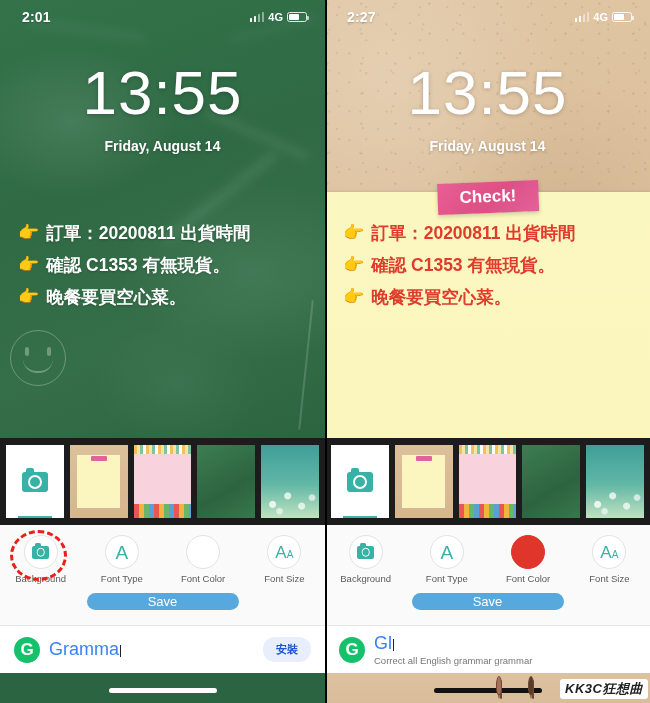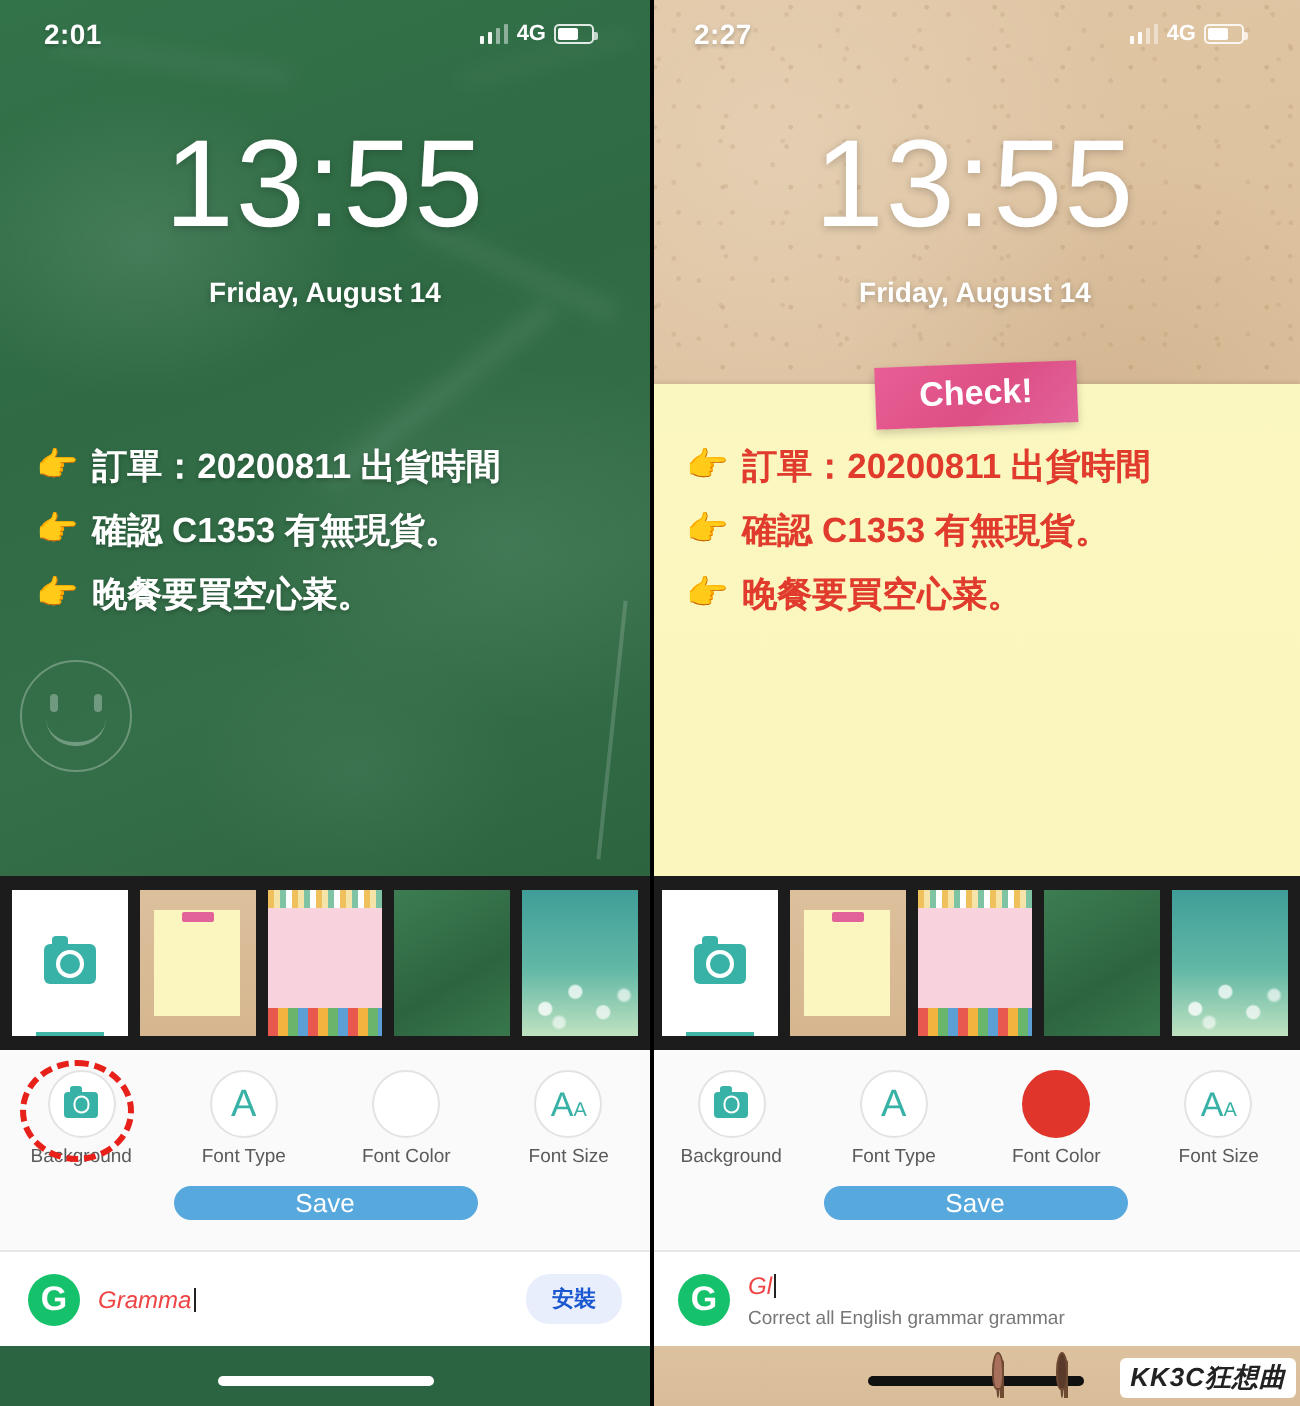--- a/index.html
+++ b/index.html
@@ -9,21 +9,21 @@
   .stage { position:relative; width:650px; height:703px; display:flex; }
 
   .phone { position:relative; width:325px; height:703px; overflow:hidden; }
   .phone.left  { background:#2e6b45; }
   .phone.right { background:#dcc3a0; }
 
   
   .statusbar {
     position:absolute; top:0; left:0; right:0; height:34px;
     display:flex; align-items:center; justify-content:space-between;
-    padding:0 28px 0 22px; z-index:20;
+    padding:0 18px 0 22px; z-index:20;
   }
   .sb-time { color:#fff; font-size:14px; font-weight:bold; letter-spacing:.2px;
              text-shadow:0 1px 2px rgba(0,0,0,.25); }
   .sb-right { display:flex; align-items:center; gap:4px; }
   .sig { display:flex; align-items:flex-end; gap:1.5px; height:10px; }
   .sig i { display:block; width:2.5px; background:#fff; border-radius:.5px; opacity:.95; }
   .sig i:nth-child(1){height:4px;} .sig i:nth-child(2){height:6px;}
   .sig i:nth-child(3){height:8px;opacity:.5;} .sig i:nth-child(4){height:10px;opacity:.45;}
   .sb-net { color:#fff; font-size:11px; font-weight:bold; }
   .batt { position:relative; width:20px; height:10px; border:1.2px solid rgba(255,255,255,.85);
@@ -159,21 +159,21 @@
           border:none; cursor:pointer; }
 
   
   .ad { position:absolute; left:0; right:0; bottom:30px; height:48px; background:#fff;
         display:flex; align-items:center; z-index:12; padding:0 14px;
         border-top:1px solid #e8e8e8; }
   .ad-logo { width:26px; height:26px; border-radius:50%; background:#15c26b; flex:none;
              display:flex; align-items:center; justify-content:center; margin-right:9px; position:relative; }
   .ad-logo span { color:#fff; font-size:17px; font-weight:bold; line-height:1; }
   .ad-body { flex:1; min-width:0; }
-  .ad-title { font-size:12px; color:#ef4444; line-height:1.15; white-space:nowrap; overflow:hidden;font-style:italic; }
+  .ad-title { font-size:18px; color:#3b82f6; line-height:1.15; white-space:nowrap; overflow:hidden; }
   .ad-title::after { content:""; display:inline-block; width:1.2px; height:12px;
                      background:#222; vertical-align:-2px; margin-left:1px; }
   .ad-sub { font-size:9.5px; color:#777; margin-top:2px; white-space:nowrap; overflow:hidden; }
   .ad-btn { flex:none; background:#e8eefc; color:#1a57d0; font-size:11px; font-weight:bold;
             padding:5px 13px; border-radius:12px; border:none; cursor:pointer; }
 
   
   .home-area { position:absolute; left:0; right:0; bottom:0; height:30px; z-index:13; }
   .home-area.dark  { background:#2a6440; }
   .home-area.light { background:linear-gradient(180deg,#ddc2a0,#d9bd99); }

